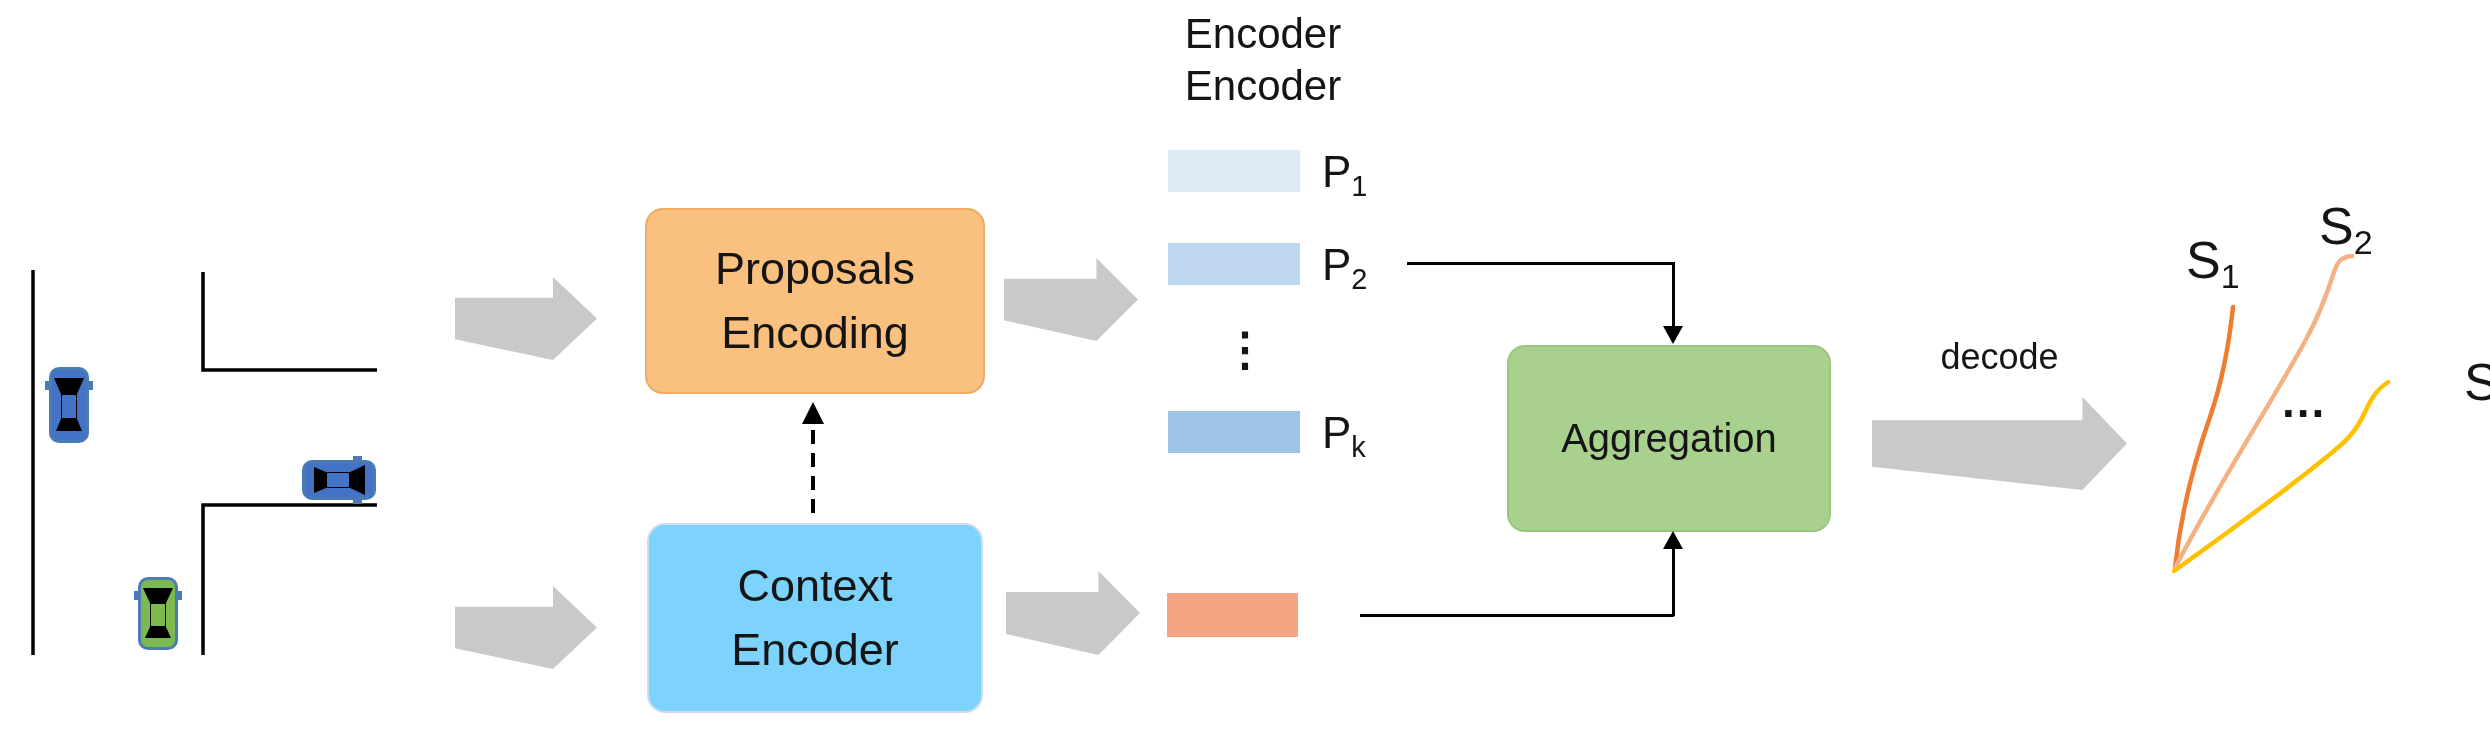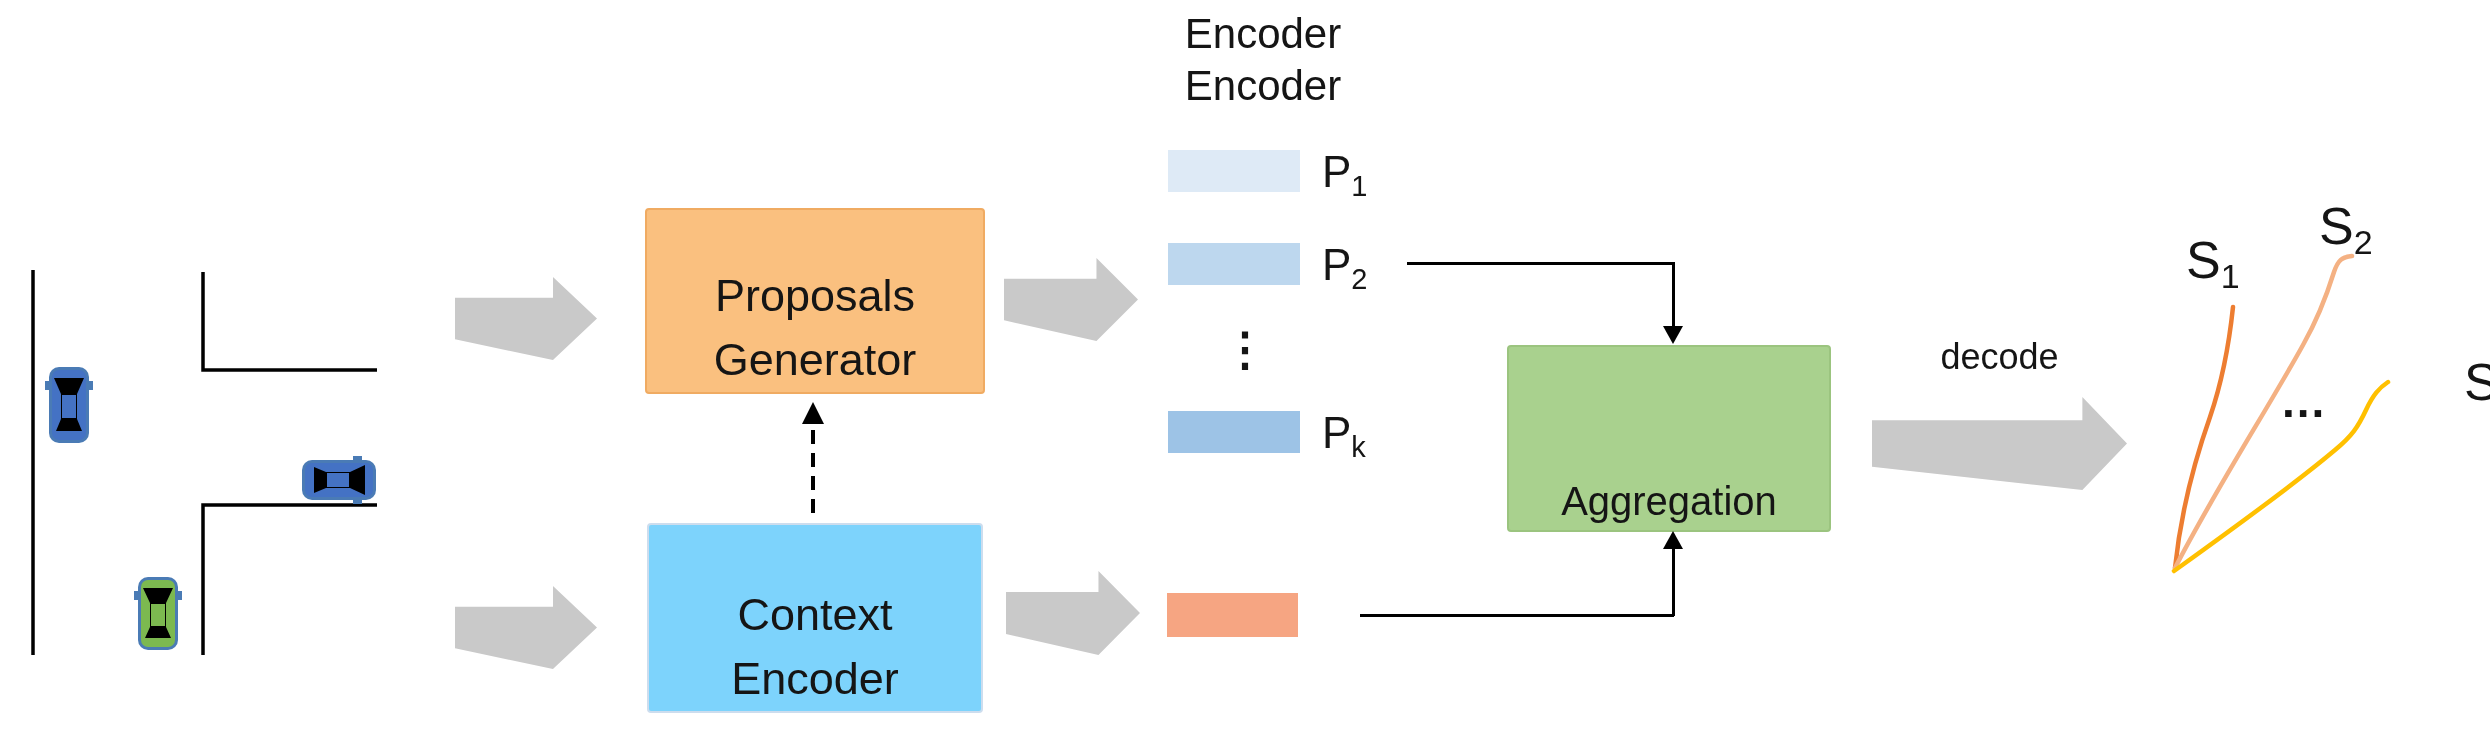--- a/index.html
+++ b/index.html
@@ -10,21 +10,21 @@
   
   .block-arrow{
     position:absolute;
     clip-path:polygon(0 25%, 69% 25%, 69% 0, 100% 50%, 69% 100%, 0 75%);
   }
   .block-arrow.long{
     clip-path:polygon(0 25%, 82.5% 25%, 82.5% 0, 100% 50%, 82.5% 100%, 0 75%);
   }
   
   .node{
-    position:absolute;border-radius:4px;display:flex;align-items:flex-end;justify-content:center;
+    position:absolute;border-radius:18px;display:flex;align-items:center;justify-content:center;
     text-align:center;font-size:45px;line-height:1.42;border:2px solid transparent;
   }
   .node.orange{border-color:#f0ab62;}
   .node.blue{border-color:#cdddee;}
   .node.green{border-color:#9bc47f;font-size:40px;}
   
   .bar{position:absolute;}
   .bar-label{position:absolute;font-size:44px;line-height:44px;white-space:nowrap;}
   .bar-label .sub{font-size:29px;vertical-align:-9px;}
   
@@ -90,21 +90,21 @@
 
   <div class="block-arrow" style="left: 455px; top: 277px; width: 142px; height: 83px; background-color: rgb(201, 201, 201);"></div>
   <div class="block-arrow" style="left: 455px; top: 586px; width: 142px; height: 83px; background-color: rgb(201, 201, 201);"></div>
   <div class="block-arrow" style="left: 1004px; top: 258px; width: 134px; height: 83px; background-color: rgb(201, 201, 201);"></div>
   <div class="block-arrow" style="left: 1006px; top: 571px; width: 134px; height: 84px; background-color: rgb(201, 201, 201);"></div>
   <div class="block-arrow long" style="left: 1872px; top: 397px; width: 255px; height: 93px; background-color: rgb(201, 201, 201);"></div>
 
   <div class="node orange" style="left: 645px; top: 208px; width: 336px; height: 182px; background-color: rgb(250, 192, 127);">
     <div>
       <div>Proposals</div>
-      <div>Generator</div>
+      <div>Encoding</div>
     </div>
   </div>
 
   <div class="node blue" style="left: 647px; top: 523px; width: 332px; height: 186px; background-color: #7dd3fc;">
     <div>
       <div>Context</div>
       <div>Encoder</div>
     </div>
   </div>
 

